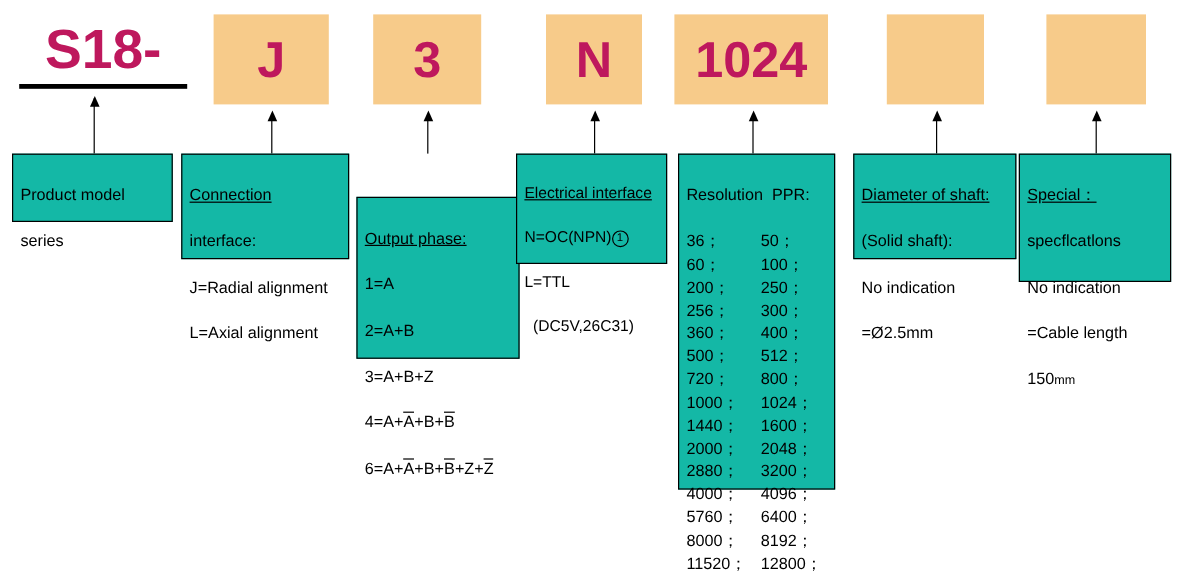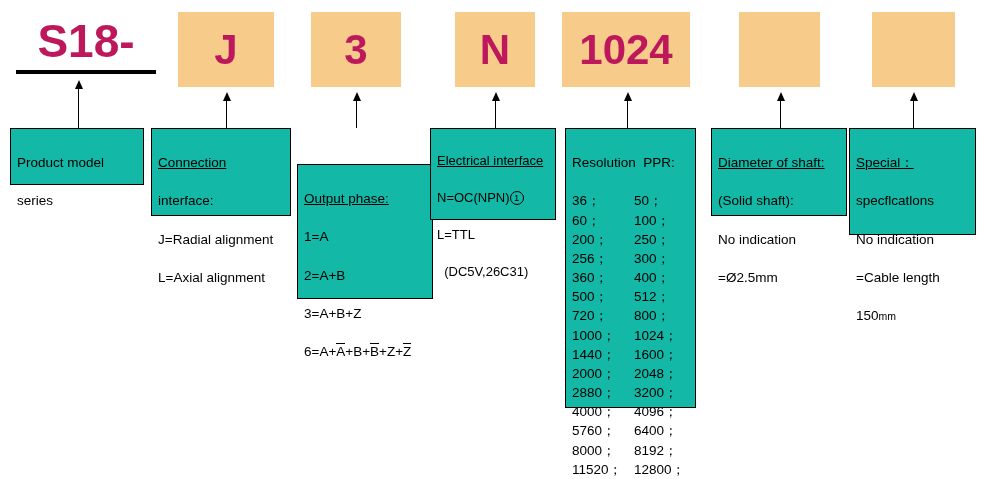--- a/index.html
+++ b/index.html
@@ -175,20 +175,21 @@
     <div class="line">interface:</div>
     <div class="line">J=Radial alignment</div>
     <div class="line">L=Axial alignment</div>
   </div>
 
   <div class="callout" style="left:297px; top:128px; width:136px; height:135px;margin-top:36px;">
     <div class="title">Output phase:</div>
     <div class="line">1=A</div>
     <div class="line">2=A+B</div>
     <div class="line">3=A+B+Z</div>
+    <div class="line">4=A+<span class="ovb">A</span>+B+<span class="ovb">B</span></div>
     <div class="line">6=A+<span class="ovb">A</span>+B+<span class="ovb">B</span>+Z+<span class="ovb">Z</span></div>
   </div>
 
   <div class="callout" style="left:430px; top:128px; width:126px; height:92px; font-size:13px;">
     <div class="title">Electrical interface</div>
     <div class="line"><span>N=OC(NPN)</span><span class="circled">1</span></div>
     <div class="line">L=TTL</div>
     <div class="line">  (DC5V,26C31)</div>
   </div>
 

